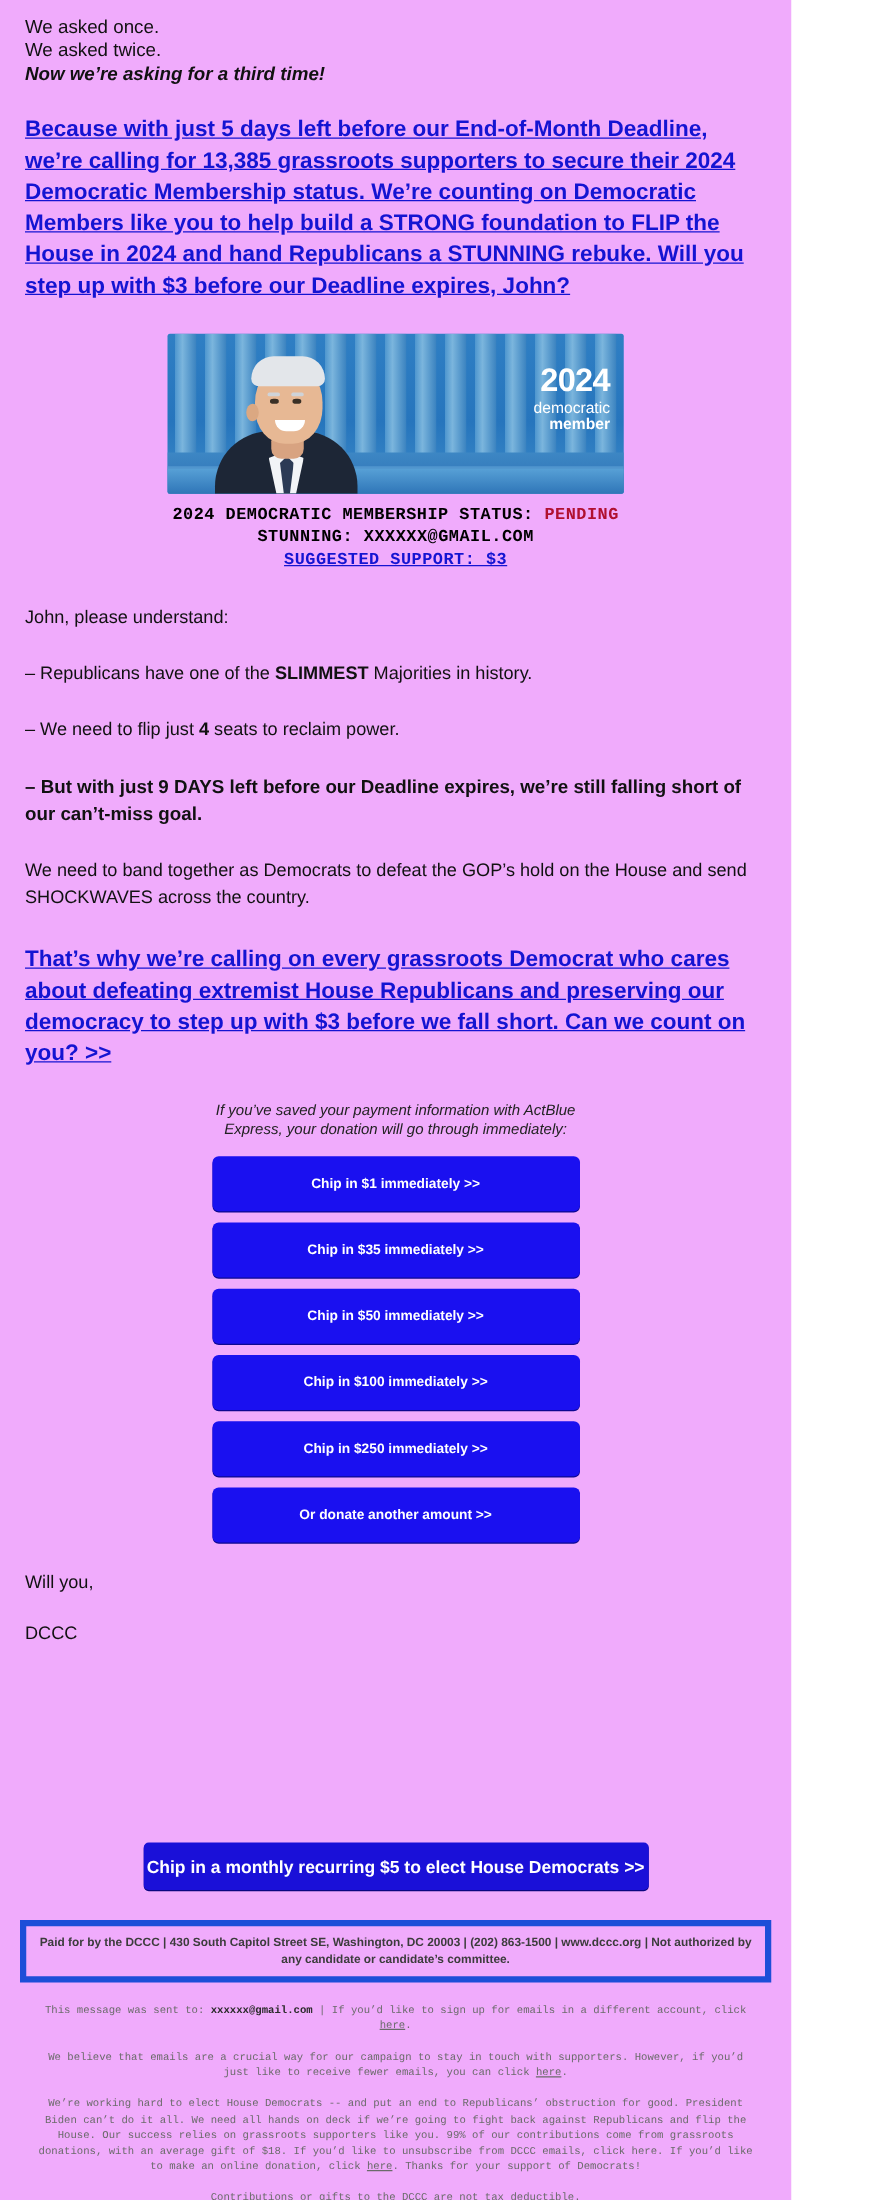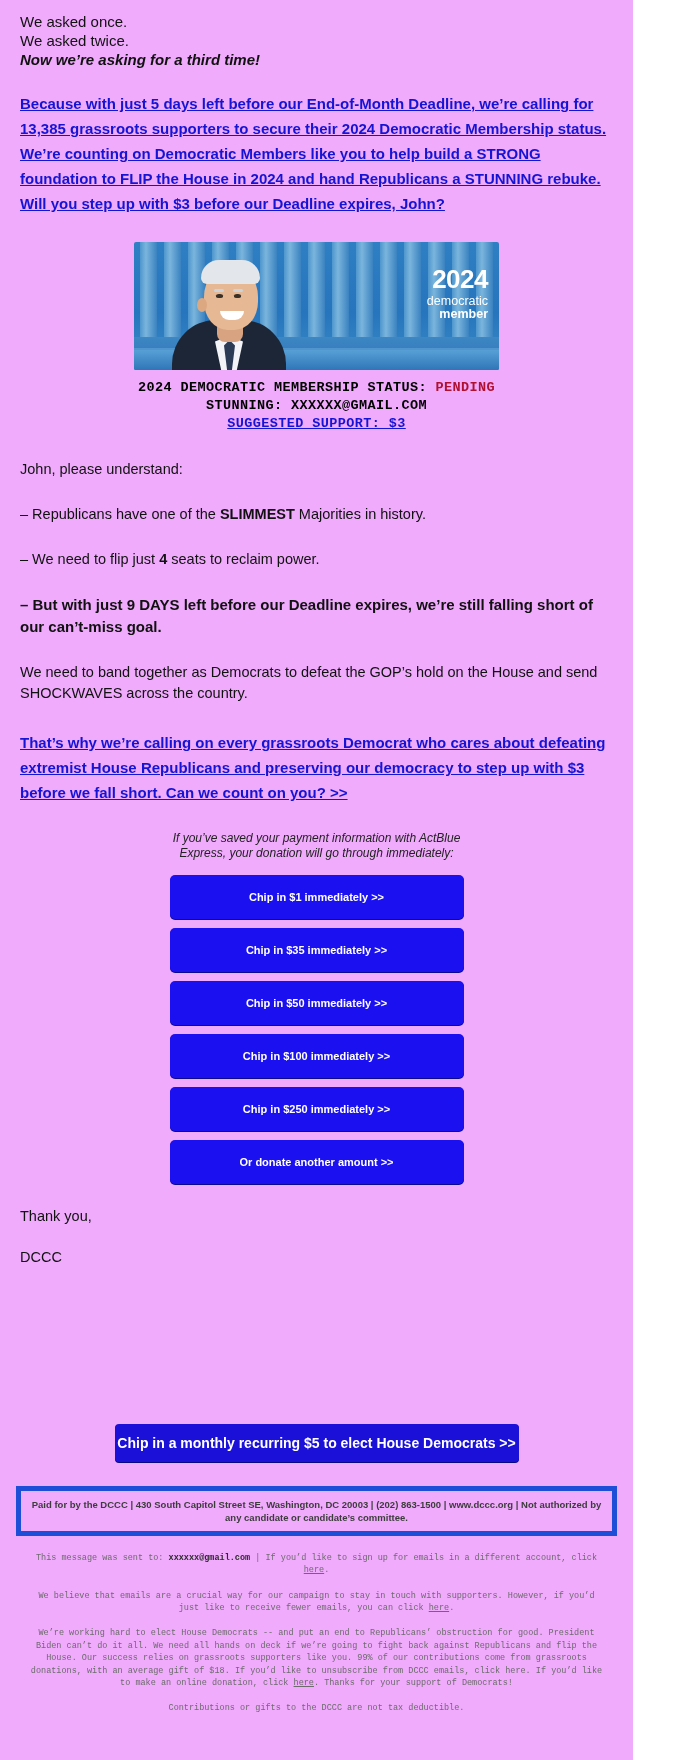--- a/index.html
+++ b/index.html
@@ -14,21 +14,21 @@
 
   
   .intro{padding:12px 20px 0 20px;}
   .intro .line{font-size:15px;line-height:19px;color:#111;}
   .intro .line.bolditalic{font-weight:bold;font-style:italic;}
 
   
   .bluelink{
     display:block;
     margin:22px 20px 0 20px;
-    font-size:15px;
+    font-size:18px;
     line-height:25px;
     font-weight:bold;
     color:#1414d2;
   }
 
   
   .hero-wrap{margin-top:26px;text-align:center;border-radius:30px;}
   .hero{
     width:365px;height:128px;
     margin:0 auto;
@@ -265,21 +265,21 @@
 
   <div class="btns">
     <a class="btn" href="#">Chip in $1 immediately &gt;&gt;</a>
     <a class="btn" href="#">Chip in $35 immediately &gt;&gt;</a>
     <a class="btn" href="#">Chip in $50 immediately &gt;&gt;</a>
     <a class="btn" href="#">Chip in $100 immediately &gt;&gt;</a>
     <a class="btn" href="#">Chip in $250 immediately &gt;&gt;</a>
     <a class="btn" href="#">Or donate another amount &gt;&gt;</a>
   </div>
 
-  <p class="body" style="margin-top:22px">Thank you,</p>
+  <p class="body" style="margin-top:22px">Will you,</p>
   <p class="body" style="margin-top:20px">DCCC</p>
 
   <div class="spacer-big"></div>
 
   <div class="recur-wrap">
     <a class="btn-recur" href="#">Chip in a monthly recurring $5 to elect House Democrats &gt;&gt;</a>
   </div>
 
   <div class="paidbox">Paid for by the DCCC | 430 South Capitol Street SE, Washington, DC 20003 | (202) 863-1500 | www.dccc.org | Not authorized by any candidate or candidate’s committee.</div>
 

